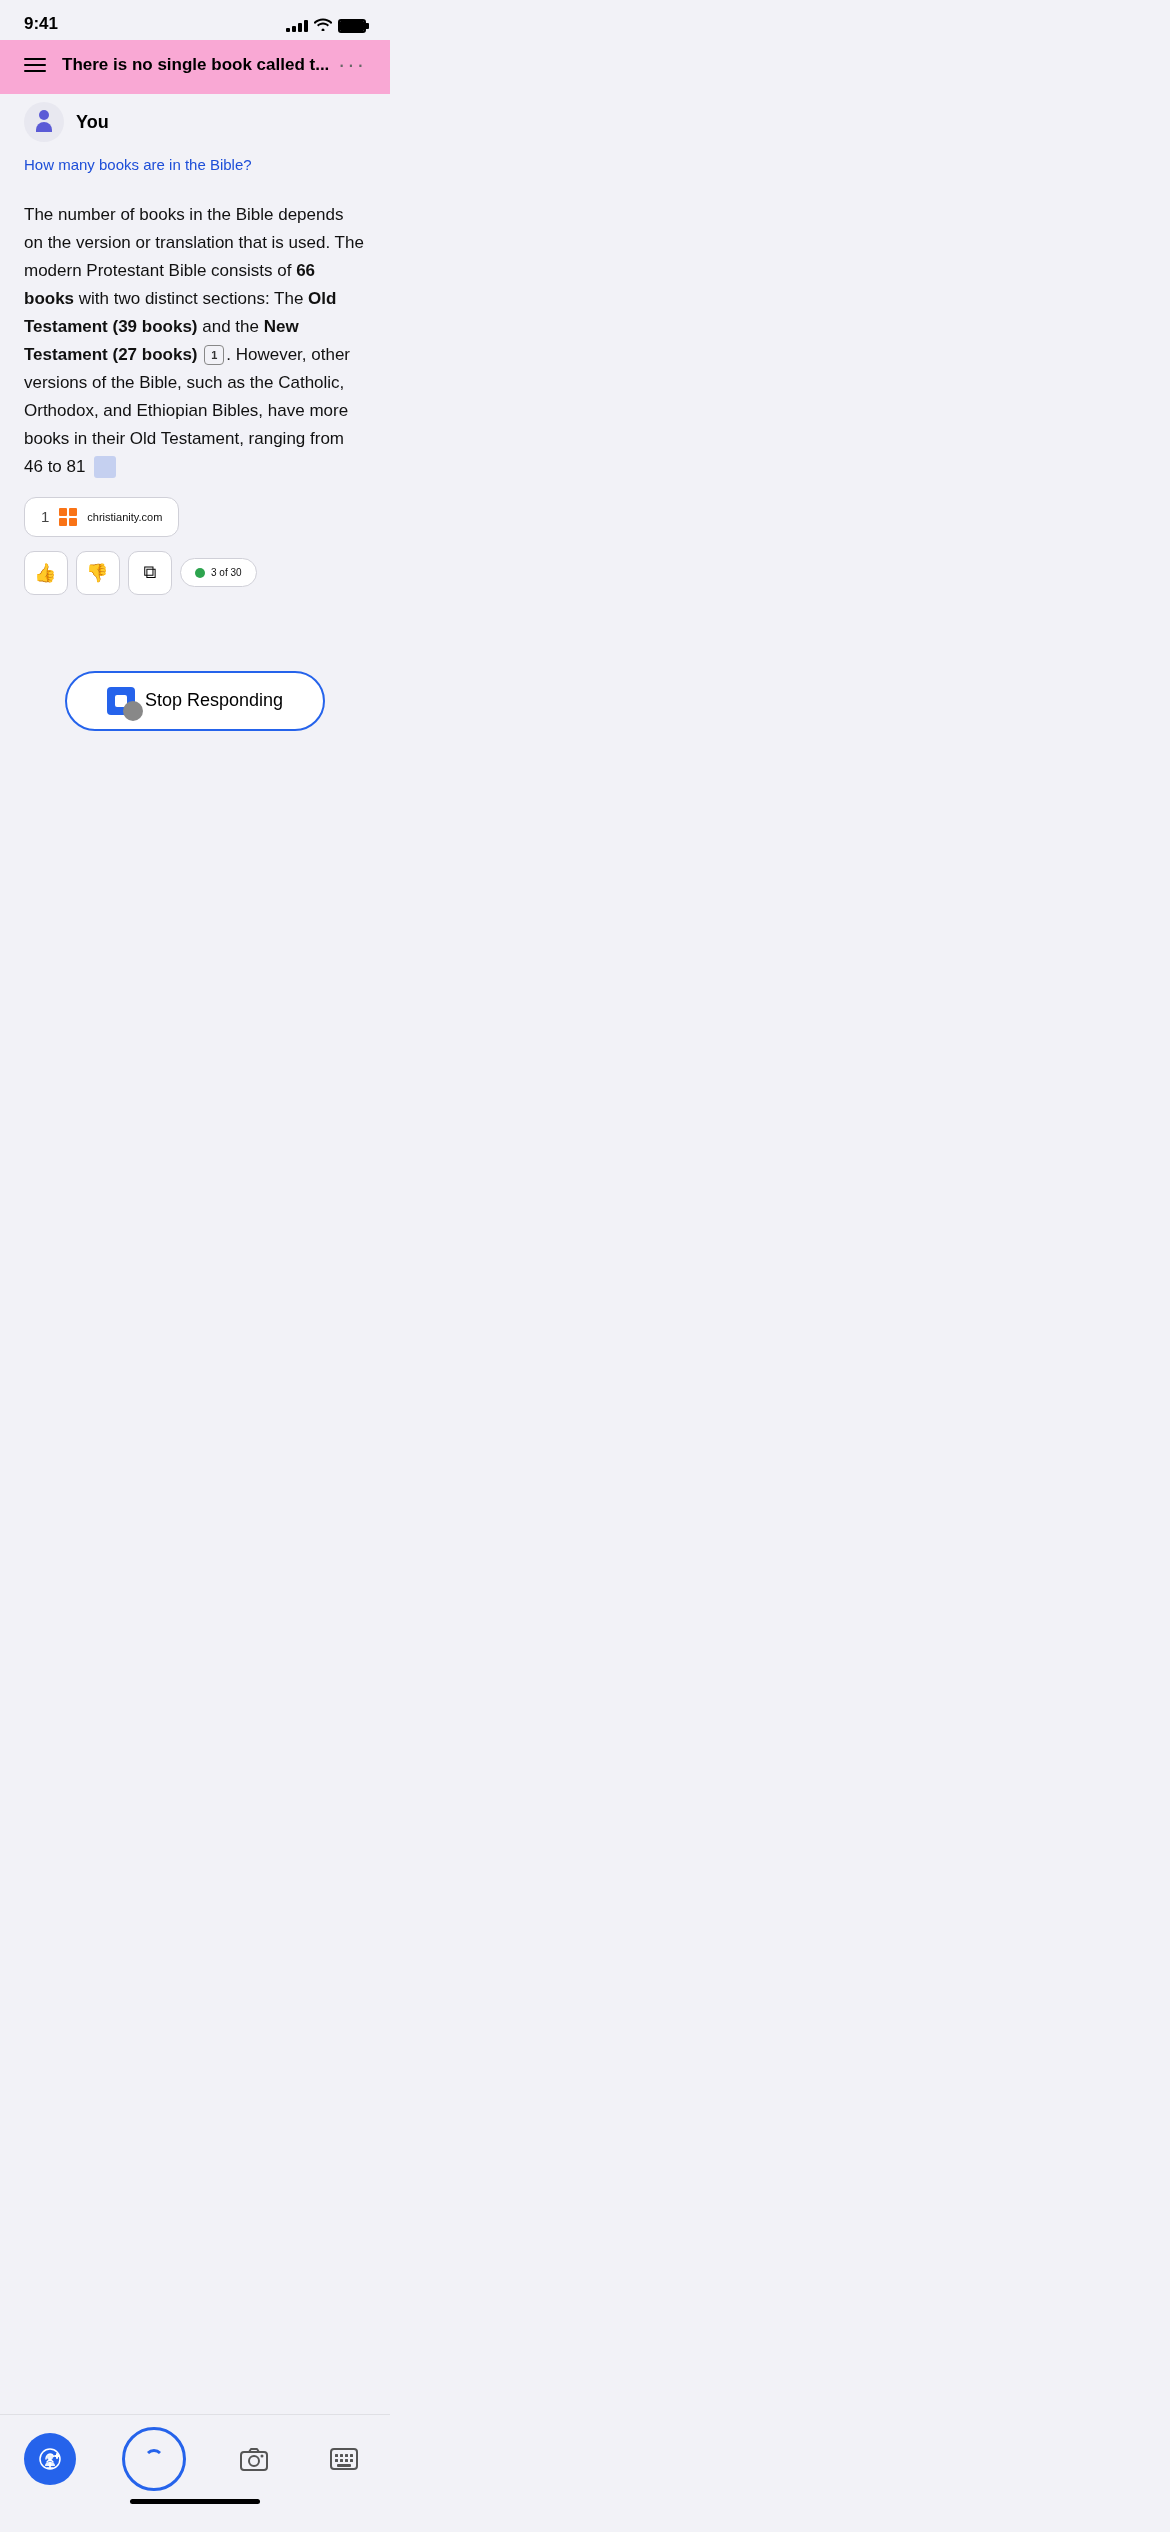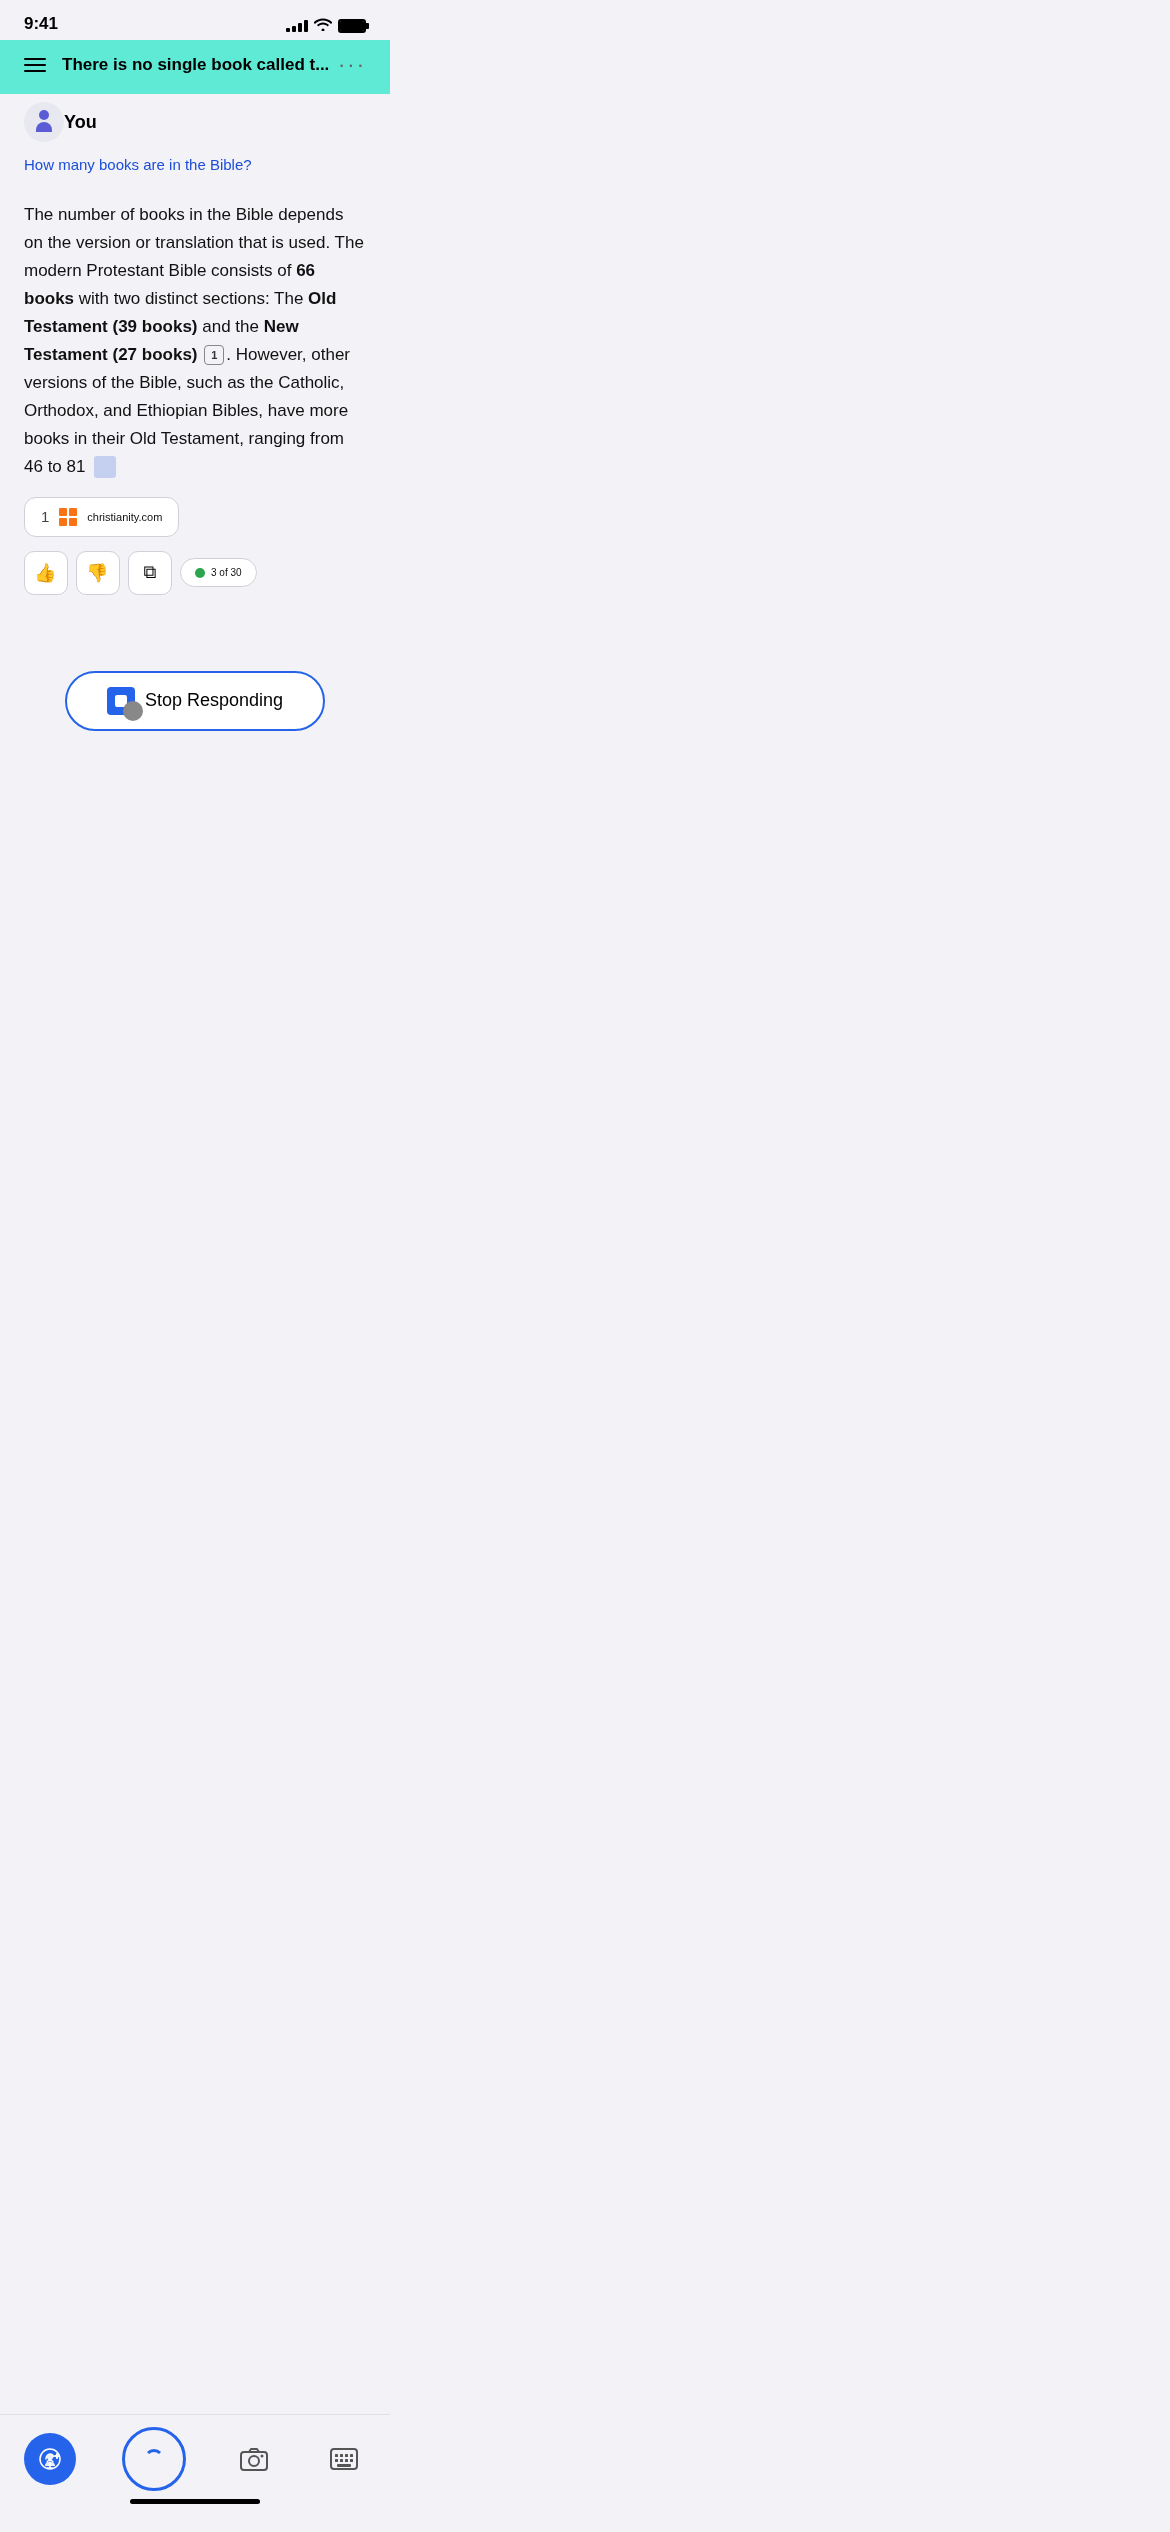--- a/index.html
+++ b/index.html
@@ -80,21 +80,21 @@
       background: #000;
       border-radius: 1px;
     }
 
     
     .nav-bar {
       display: flex;
       align-items: center;
       justify-content: space-between;
       padding: 8px 20px 12px;
-      background: #5eead4;
+      background: #f9a8d4;
     }
 
     .nav-menu-icon {
       font-size: 20px;
       color: #000;
       cursor: pointer;
       display: flex;
       flex-direction: column;
       gap: 4px;
       padding: 4px;
@@ -133,20 +133,21 @@
     }
 
     
     .message-block {
       margin-bottom: 24px;
     }
 
     .message-header {
       display: flex;
       align-items: center;
+      gap: 12px;
       margin-bottom: 12px;
     }
 
     .user-avatar {
       width: 40px;
       height: 40px;
       border-radius: 50%;
       background: #e8e8f0;
       display: flex;
       align-items: center;

